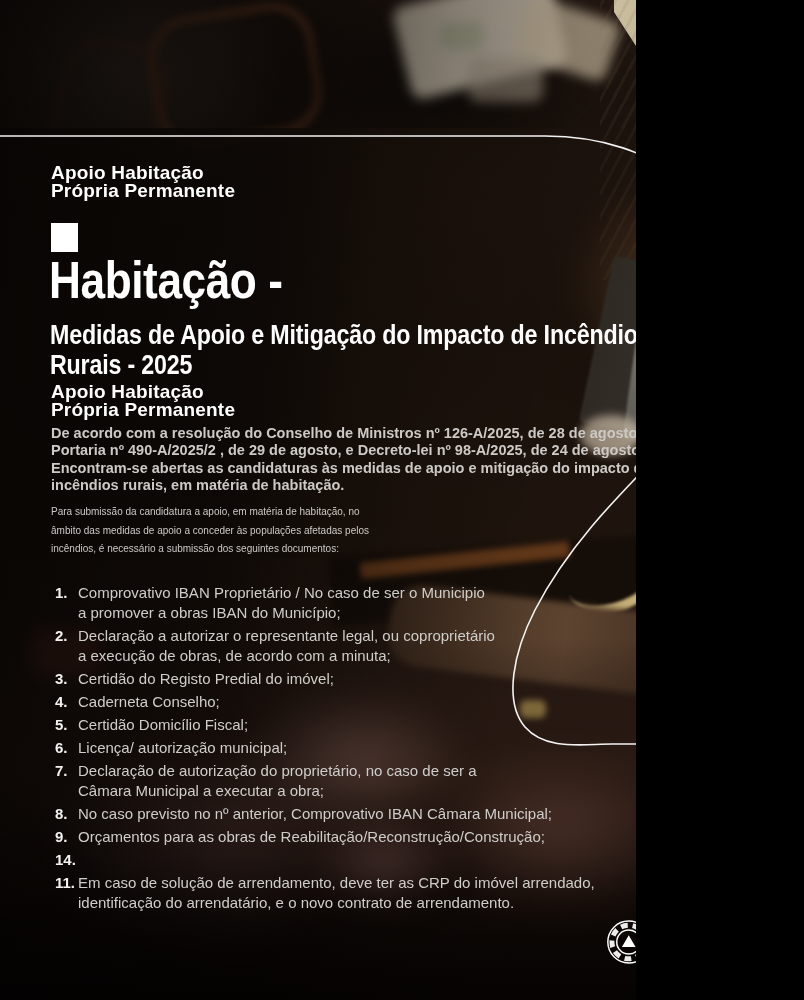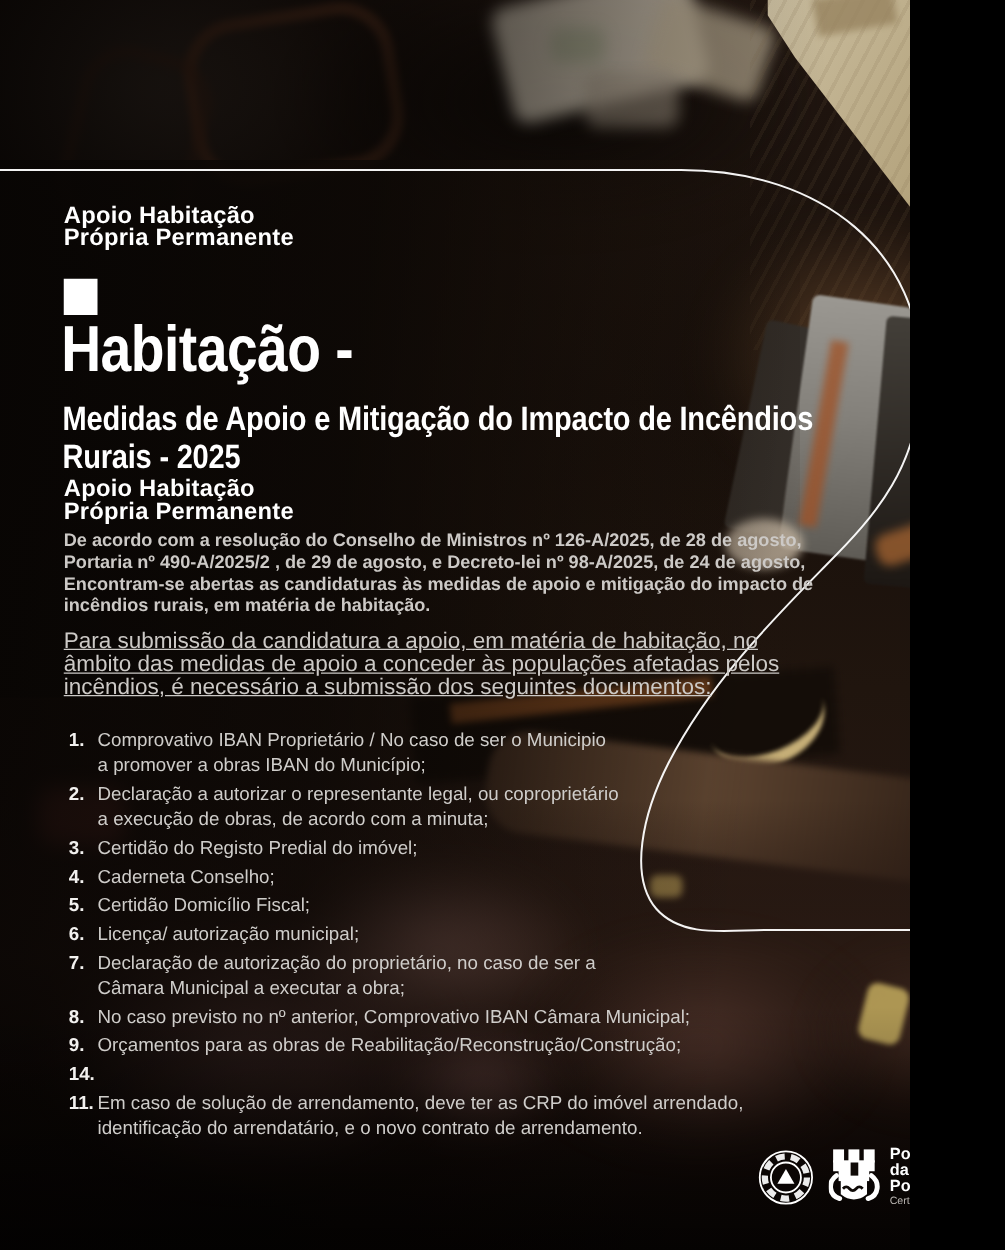--- a/index.html
+++ b/index.html
@@ -1,17 +1,17 @@
 <!DOCTYPE html>
 <html><head>
 <meta charset="utf-8">
 <style>
   html,body{margin:0;padding:0;background:#000;}
   .poster{
-    position:relative;width:728px;height:1000px;overflow:hidden;
+    position:relative;width:636px;height:1000px;overflow:hidden;
     background:#0c4a6e;
     font-family:"Liberation Sans", sans-serif;
     -webkit-font-smoothing:antialiased;
   }
   
   .photo,.photo div{position:absolute;}
   .photo{inset:0;}
   .ph-base{inset:0;background:linear-gradient(180deg,#221711 0%,#170f0a 32%,#20150e 55%,#241711 70%,#180f0b 85%,#0b0705 100%);}
   .ph-topleft{left:-50px;top:-60px;width:340px;height:260px;background:radial-gradient(closest-side,#5a4c41,rgba(90,76,65,0));filter:blur(14px);opacity:.75;}
   .ph-pipe1{left:150px;top:8px;width:150px;height:115px;border:10px solid #7a452a;border-radius:44px;transform:rotate(-9deg);filter:blur(3px);opacity:.7;}
@@ -57,21 +57,21 @@
   .curve{position:absolute;inset:0;pointer-events:none;}
 
   
   .content *{margin:0;}
   .kicker{position:absolute;left:51px;top:164px;color:#ffffff;font-size:19px;line-height:18px;font-weight:700;letter-spacing:.2px;white-space:pre-line;}
   .square{position:absolute;left:51px;top:223px;width:27px;height:29px;background:#ffffff;}
   .title{position:absolute;left:49px;top:254px;color:#ffffff;font-size:52px;line-height:1.02;font-weight:700;letter-spacing:-.5px;transform:scaleX(.85);transform-origin:left top;white-space:nowrap;}
   .subtitle{position:absolute;left:50px;top:320px;color:#ffffff;font-size:27px;line-height:30px;font-weight:700;letter-spacing:-.2px;transform:scaleX(.86);transform-origin:left top;white-space:pre-line;width:760px;}
   .sec-heading{position:absolute;left:51px;top:383px;color:#ffffff;font-size:19px;line-height:18px;font-weight:700;letter-spacing:.2px;white-space:pre-line;}
   .para1{position:absolute;left:51px;top:425px;width:620px;color:#ccc9c6;font-size:14.5px;line-height:17.4px;white-space:pre-line;font-weight:bold;}
-  .para2{position:absolute;left:51px;top:503px;width:600px;color:#ccc9c6;font-size:18px;line-height:18.7px;white-space:pre-line;text-decoration:underline;}
+  .para2{position:absolute;left:51px;top:503px;width:600px;color:#ccc9c6;font-size:10px;line-height:18.7px;white-space:pre-line;}
   .doc-list{position:absolute;left:55px;top:583px;width:600px;list-style:none;padding:0;}
   .doc-list li{display:flex;margin:0 0 3px 0;color:#cfcdca;font-size:15px;line-height:20px;}
   .doc-list .num{flex:0 0 23px;font-weight:700;color:#f2f1ef;}
   .doc-list .doc-text{white-space:pre-line;}
 
   
   .footer{position:absolute;left:606px;top:916px;display:flex;align-items:flex-start;}
   .emblem{width:52px;height:52px;}
   .crest{width:46px;height:56px;margin-left:12px;}
   .muni-text{margin-left:8px;color:#ffffff;}

